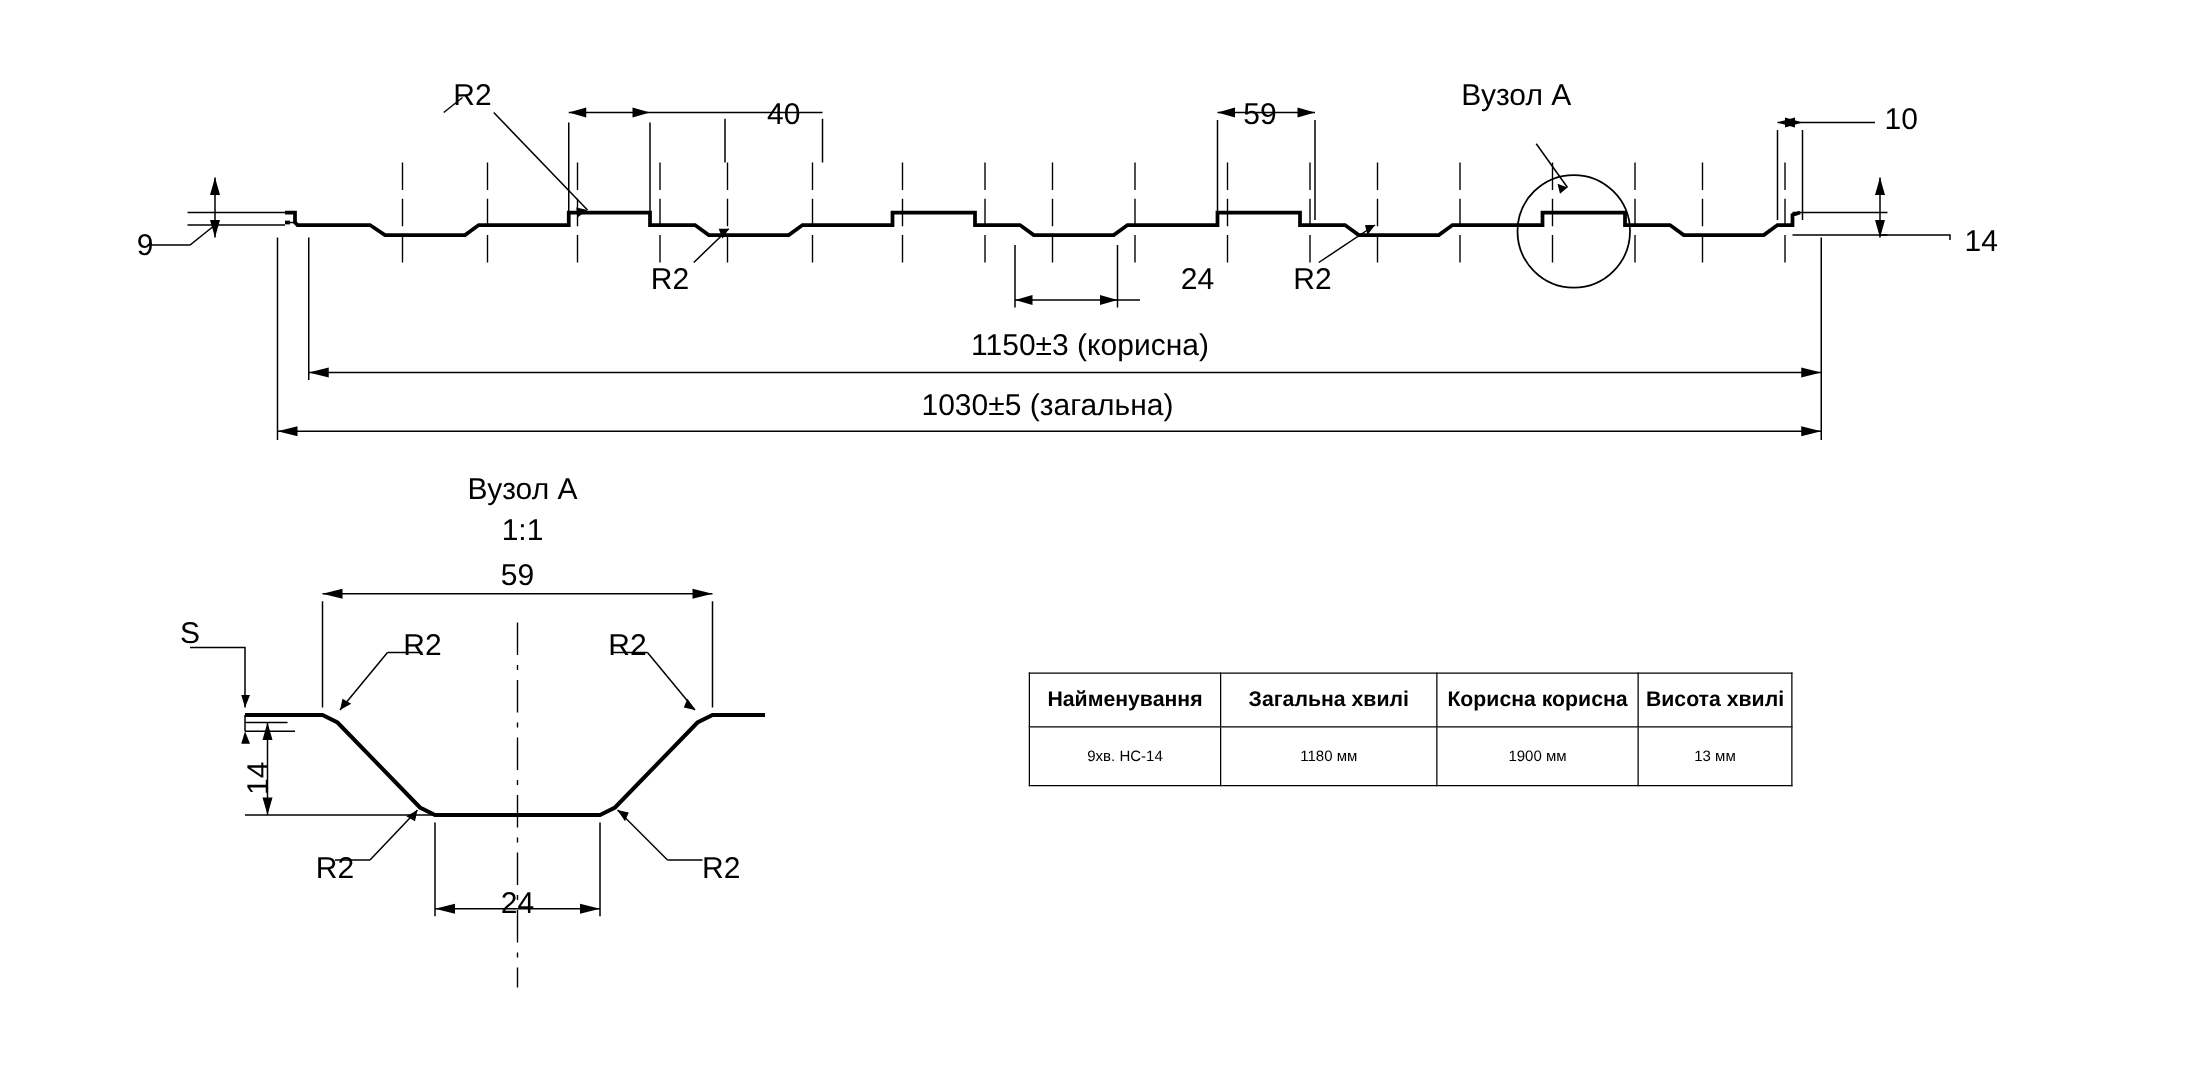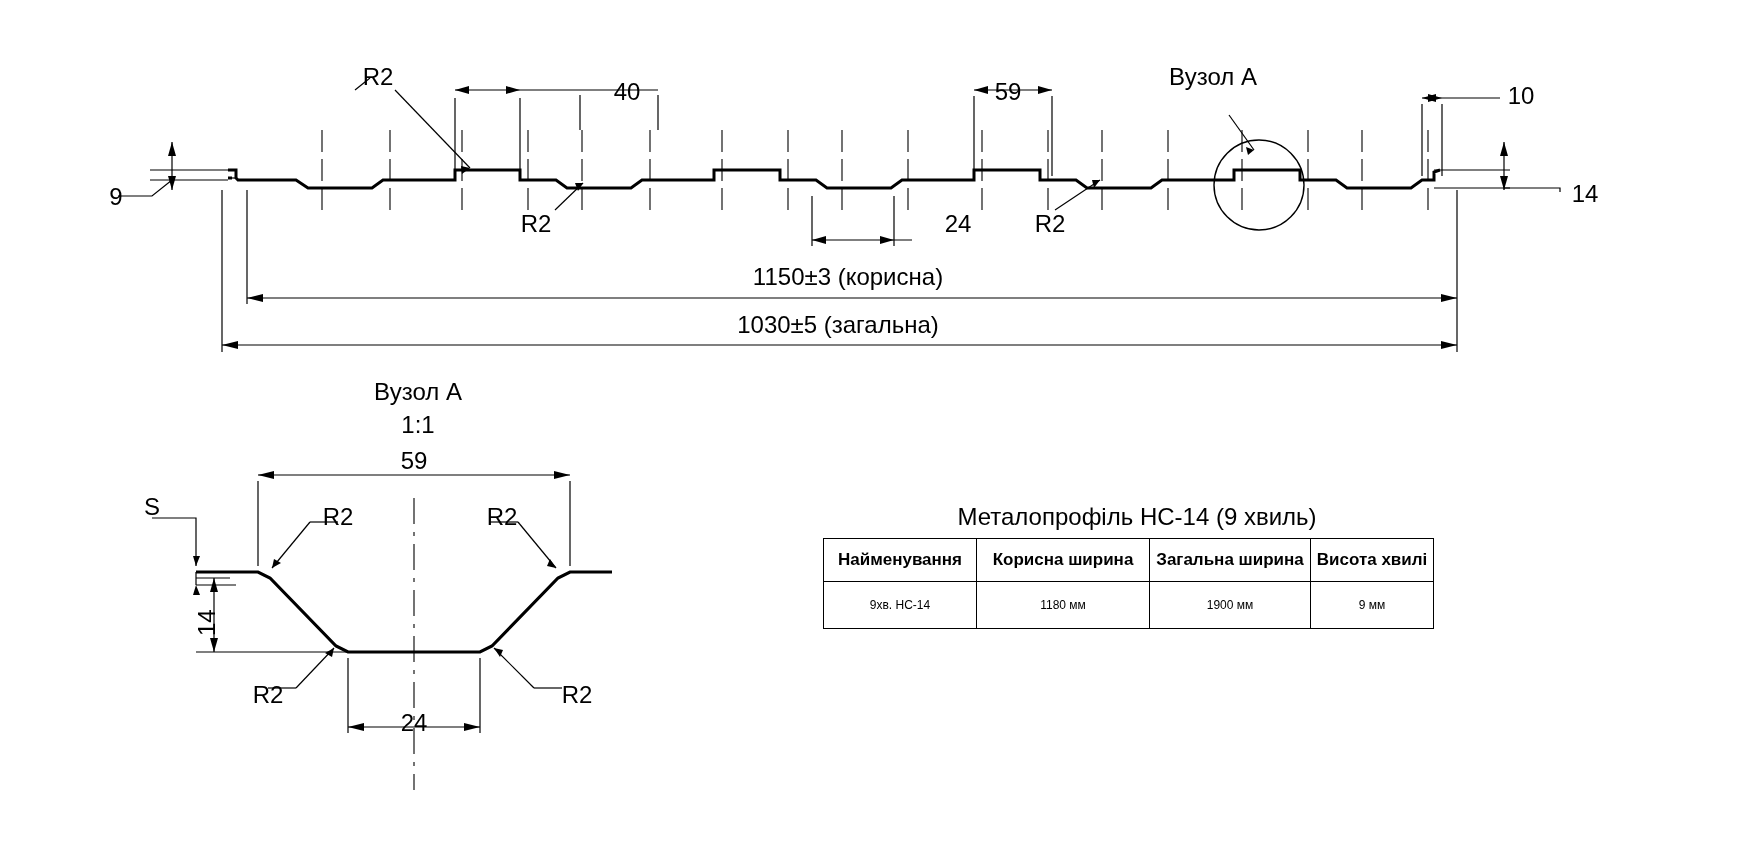--- a/index.html
+++ b/index.html
@@ -258,49 +258,48 @@
   <div class="lbl f24 c" style="left:1008px;top:80px;">59</div>
   <div class="lbl f24 c" style="left:1213px;top:65px;">Вузол  A</div>
   <div class="lbl f24 c" style="left:1521px;top:84px;">10</div>
 
   <div class="lbl f24 c" style="left:116px;top:185px;">9</div>
   <div class="lbl f24 c" style="left:536px;top:212px;">R2</div>
   <div class="lbl f24 c" style="left:958px;top:212px;">24</div>
   <div class="lbl f24 c" style="left:1050px;top:212px;">R2</div>
   <div class="lbl f24 c" style="left:1585px;top:182px;">14</div>
 
-  <div class="lbl f24 c" style="left:848px;top:265px;">1150±3 (корисна)</div>
+  <div class="lbl f24 c" style="left:872px;top:265px;">1150±3 (корисна)</div>
   <div class="lbl f24 c" style="left:838px;top:313px;">1030±5 (загальна)</div>
 
   <div class="lbl f24 c" style="left:418px;top:380px;">Вузол A</div>
   <div class="lbl f24 c" style="left:418px;top:413px;">1:1</div>
 
   <div class="lbl f24 c" style="left:414px;top:449px;">59</div>
   <div class="lbl f24 c" style="left:152px;top:495px;">S</div>
   <div class="lbl f24 c" style="left:338px;top:505px;">R2</div>
   <div class="lbl f24 c" style="left:502px;top:505px;">R2</div>
   <div class="lbl f24 rot" style="left:195px;top:636px;">14</div>
   <div class="lbl f24 c" style="left:268px;top:683px;">R2</div>
   <div class="lbl f24 c" style="left:577px;top:683px;">R2</div>
   <div class="lbl f24 c" style="left:414px;top:711px;">24</div>
 
-  <div class="lbl f24 c" style="left:1137px;top:505px;">Металопрофіль НС-14 (9 хвиль)</div>
 
   <table class="spec" style="left:823px;top:538px;">
     <thead>
       <tr>
         <th class="col1">Найменування</th>
-        <th class="col2">Корисна ширина</th>
-        <th class="col3">Загальна ширина</th>
+        <th class="col2">Загальна хвилі</th>
+        <th class="col3">Корисна корисна</th>
         <th class="col4">Висота хвилі</th>
       </tr>
     </thead>
     <tbody>
       <tr>
         <td class="col1">9хв. НС-14</td>
         <td class="col2">1180 мм</td>
         <td class="col3">1900 мм</td>
-        <td class="col4">9 мм</td>
+        <td class="col4">13 мм</td>
       </tr>
     </tbody>
   </table>
 
 </div>
 
 </body></html>

